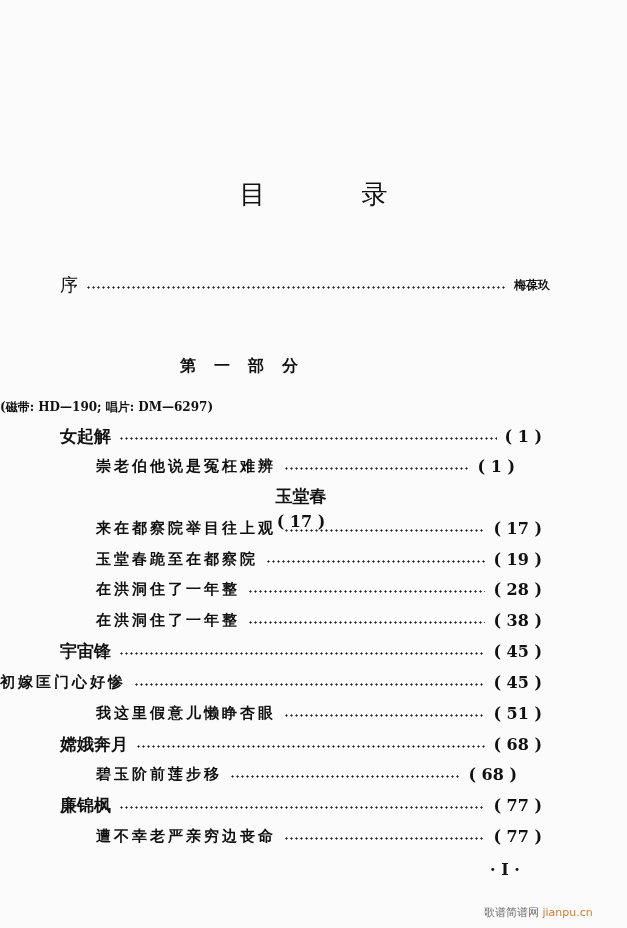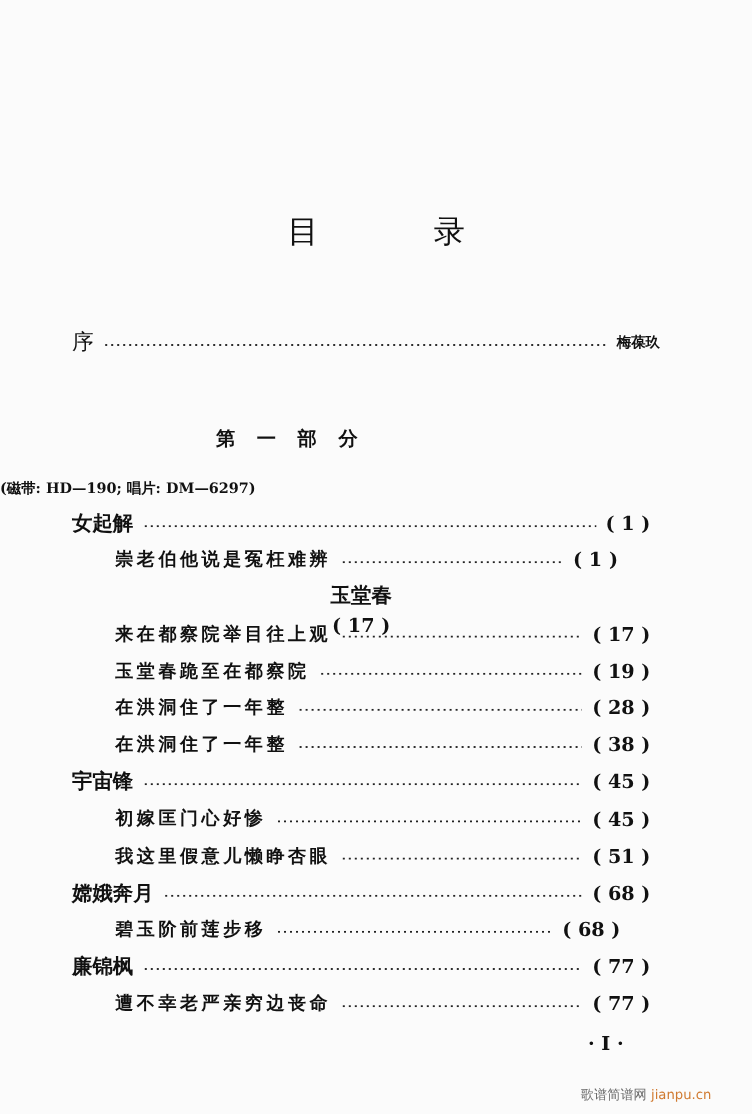--- a/index.html
+++ b/index.html
@@ -99,21 +99,21 @@
 <div class="toc-row sub" style="top:608px;padding-left:96px;padding-right:85px;box-sizing:border-box;">
   <span class="label">在洪洞住了一年整</span>
   <span class="dots"></span>
   <span class="page">( 38 )</span>
 </div>
 <div class="toc-row" style="top:639px;padding-left:60px;padding-right:85px;box-sizing:border-box;">
   <span class="label">宇宙锋</span>
   <span class="dots"></span>
   <span class="page">( 45 )</span>
 </div>
-<div class="toc-row sub" style="top:670px;padding-left:96px;padding-right:85px;box-sizing:border-box;">
+<div class="toc-row sub" style="top:670px;padding-right:85px;box-sizing:border-box;">
   <span class="label">初嫁匡门心好惨</span>
   <span class="dots"></span>
   <span class="page">( 45 )</span>
 </div>
 <div class="toc-row sub" style="top:701px;padding-left:96px;padding-right:85px;box-sizing:border-box;">
   <span class="label">我这里假意儿懒睁杏眼</span>
   <span class="dots"></span>
   <span class="page">( 51 )</span>
 </div>
 <div class="toc-row" style="top:732px;padding-left:60px;padding-right:85px;box-sizing:border-box;text-align:center;">

